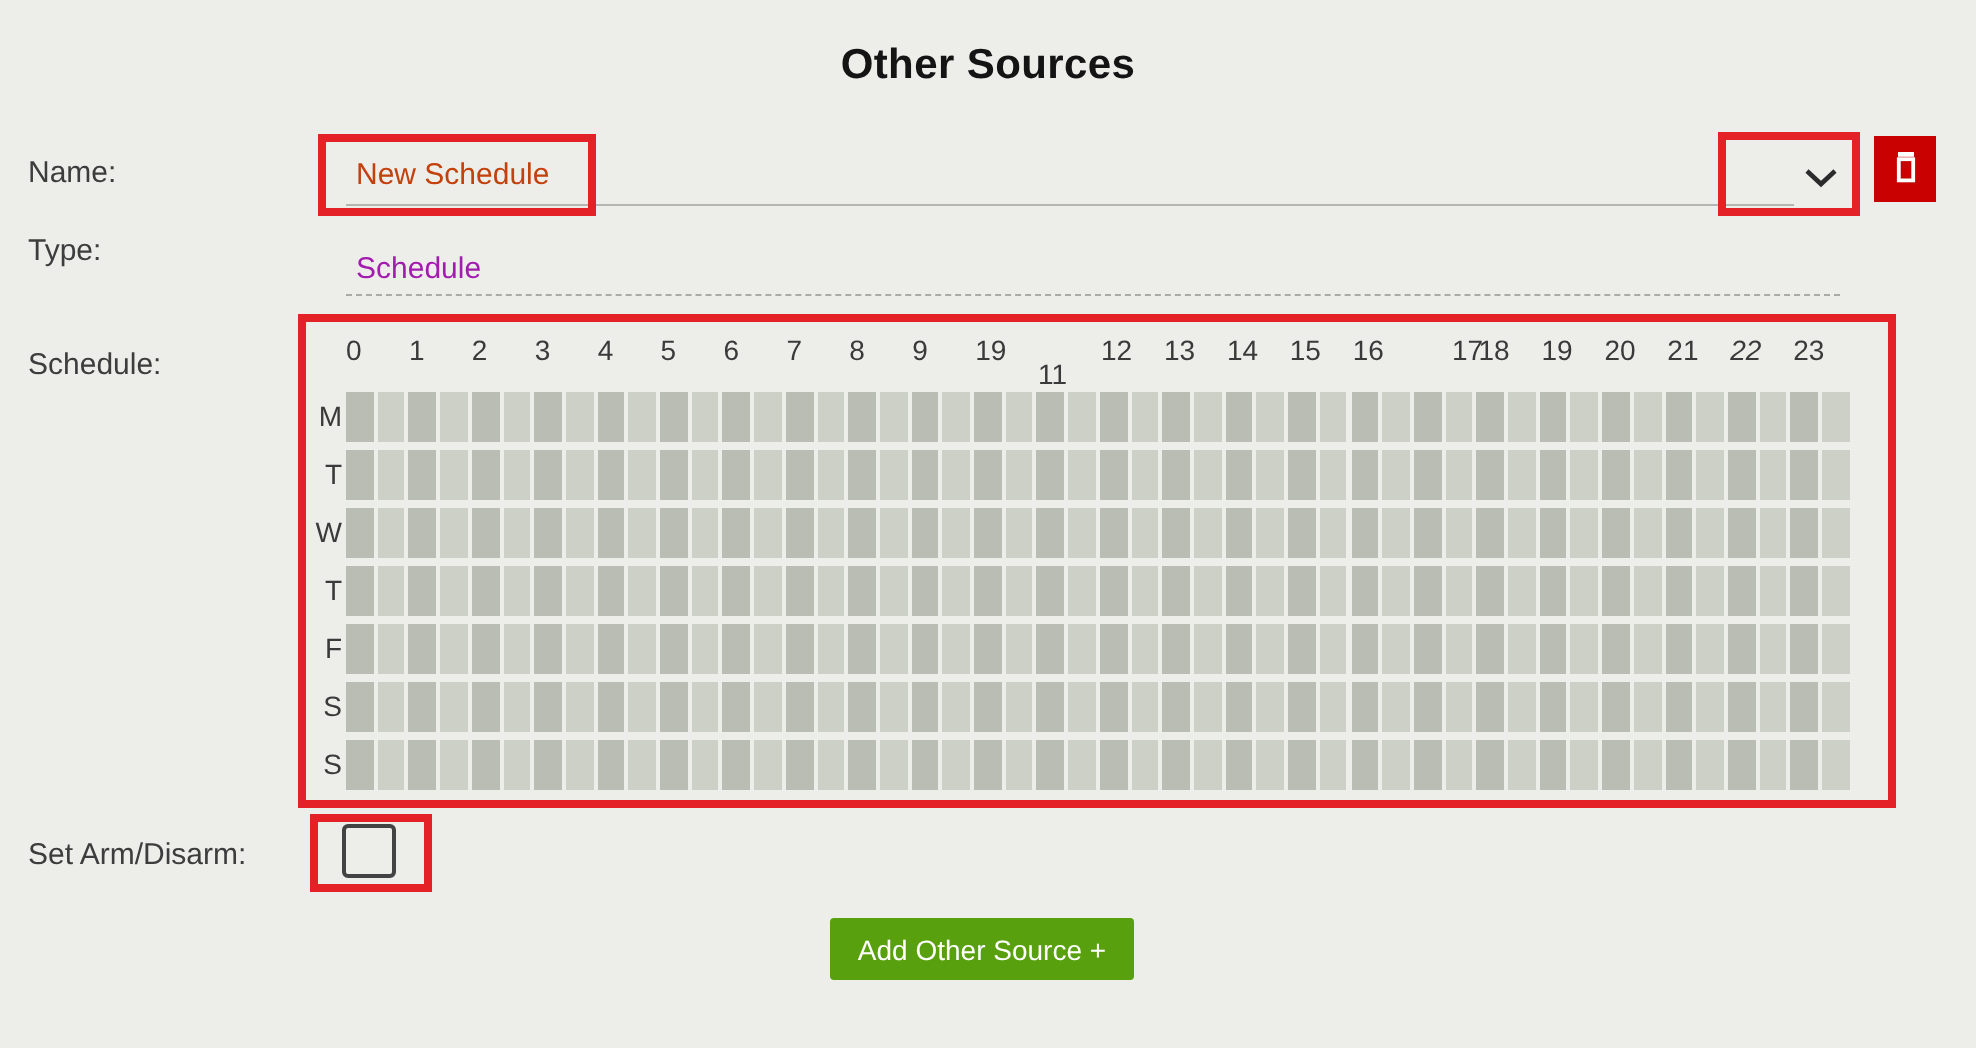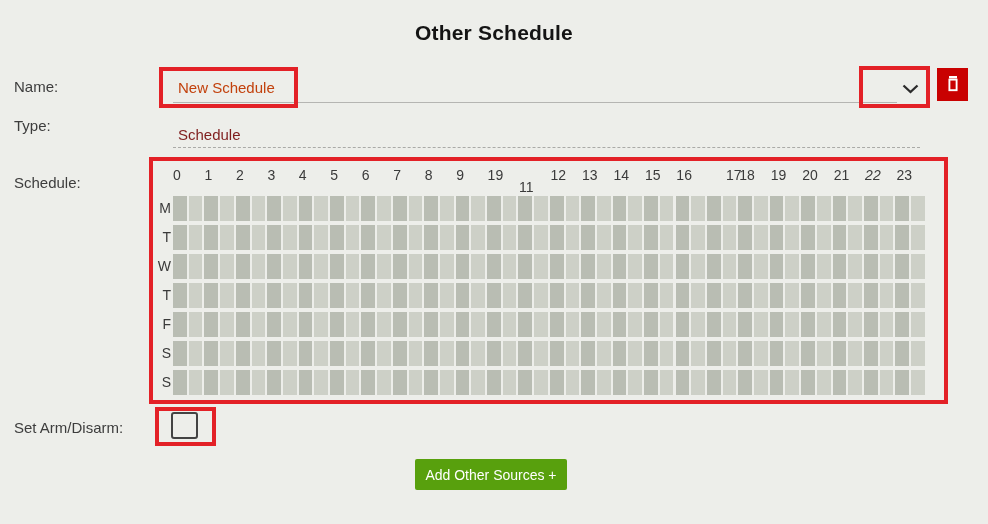--- a/index.html
+++ b/index.html
@@ -25,21 +25,21 @@
   .name-input{position:absolute;left:178px;top:79px;width:420px;border:none;background:transparent;
               font-family:"Liberation Sans",sans-serif;font-size:15px;color:#c2410c;padding:0;outline:none;}
   .name-underline{position:absolute;left:173px;top:102px;width:724px;height:1px;background:#b5b5b2;}
 
   .dropdown-toggle{position:absolute;left:896px;top:76px;width:28px;height:22px;cursor:pointer;background:transparent;border:none;padding:0;}
   .dropdown-toggle svg{display:block;margin:4px auto 0;}
 
   .trash-btn{position:absolute;left:937px;top:68px;width:31px;height:33px;background:var(--del,#c90101);
              border:none;padding:0;cursor:pointer;display:flex;align-items:center;justify-content:center;}
 
-  .type-value{position:absolute;left:178px;top:126px;font-size:15px;color:#7f1d1d;}
+  .type-value{position:absolute;left:178px;top:126px;font-size:15px;color:#a21caf;}
   .type-dashed{position:absolute;left:173px;top:147px;width:747px;height:0;border-top:1px dashed #aaaaa7;}
 
   .hour-labels{position:absolute;left:173px;top:167px;width:760px;height:18px;}
   .hour-label{position:absolute;top:0;width:32px;font-size:14px;color:#3a3a3a;}
 
   .day-labels{position:absolute;left:146px;top:196px;width:25px;height:203px;}
   .day-label{position:absolute;right:0;width:25px;height:25px;line-height:25px;text-align:right;
              font-size:14px;color:#3a3a3a;}
 
   .schedule-grid{position:absolute;left:173px;top:196px;width:760px;height:203px;}
@@ -53,21 +53,21 @@
 
   .add-btn{position:absolute;left:415px;top:459px;width:152px;height:31px;background:var(--add,#58a00d);
            border:none;border-radius:2px;color:#ffffff;font-family:"Liberation Sans",sans-serif;
            font-size:14px;cursor:pointer;}
 </style>
 </head>
 <body>
 
 <div class="page">
 
-  <div class="title">Other Schedule</div>
+  <div class="title">Other Sources</div>
 
   <div class="field-label lbl-name">Name:</div>
   <input class="name-input" type="text" value="New Schedule" style="">
   <div class="name-underline"></div>
   <button class="dropdown-toggle">
     <span>
       <svg width="17" height="10" viewBox="0 0 17 10">
         <path d="M1.5 1.5 L8.5 8 L15.5 1.5" stroke="#2b2b2b" stroke-width="2.3" fill="none"></path>
       </svg>
     </span>
@@ -474,15 +474,15 @@
         <div class="cell hour"></div>
         <div class="cell half"></div>
       </div>
     </div>
   <div class="ann ann-schedule"></div>
 
   <div class="field-label lbl-arm">Set Arm/Disarm:</div>
   <div class="arm-checkbox" role="checkbox" aria-checked="false"></div>
   <div class="ann ann-checkbox"></div>
 
-  <button class="add-btn">Add Other Sources +</button>
+  <button class="add-btn">Add Other Source +</button>
 
 </div>
 
 </body></html>

